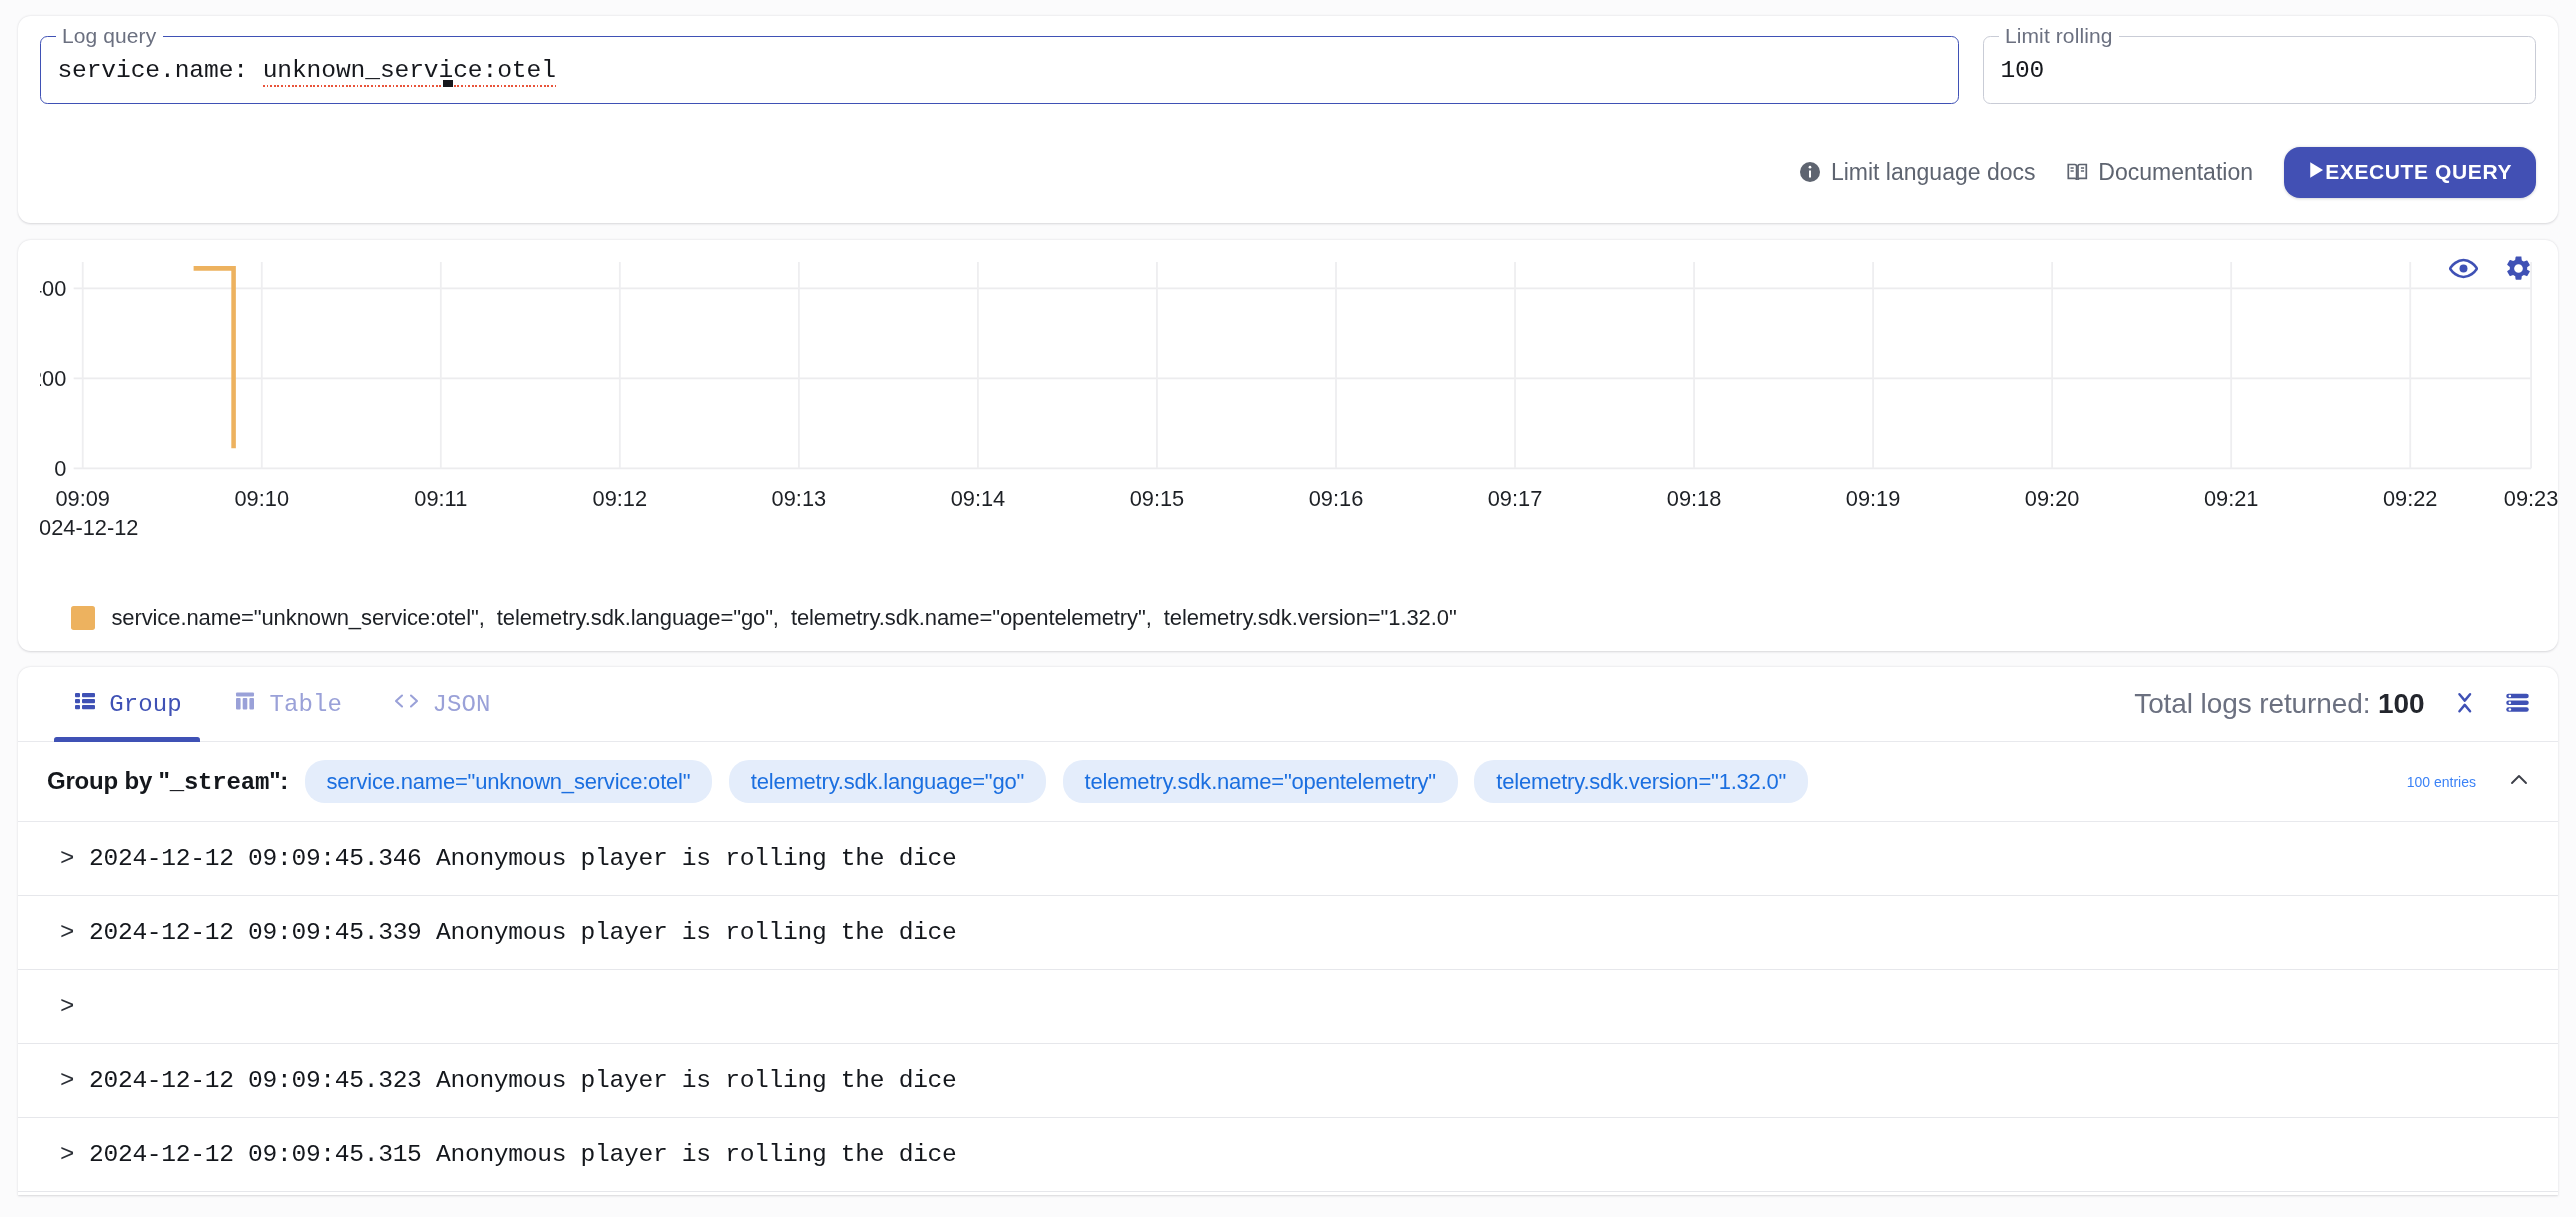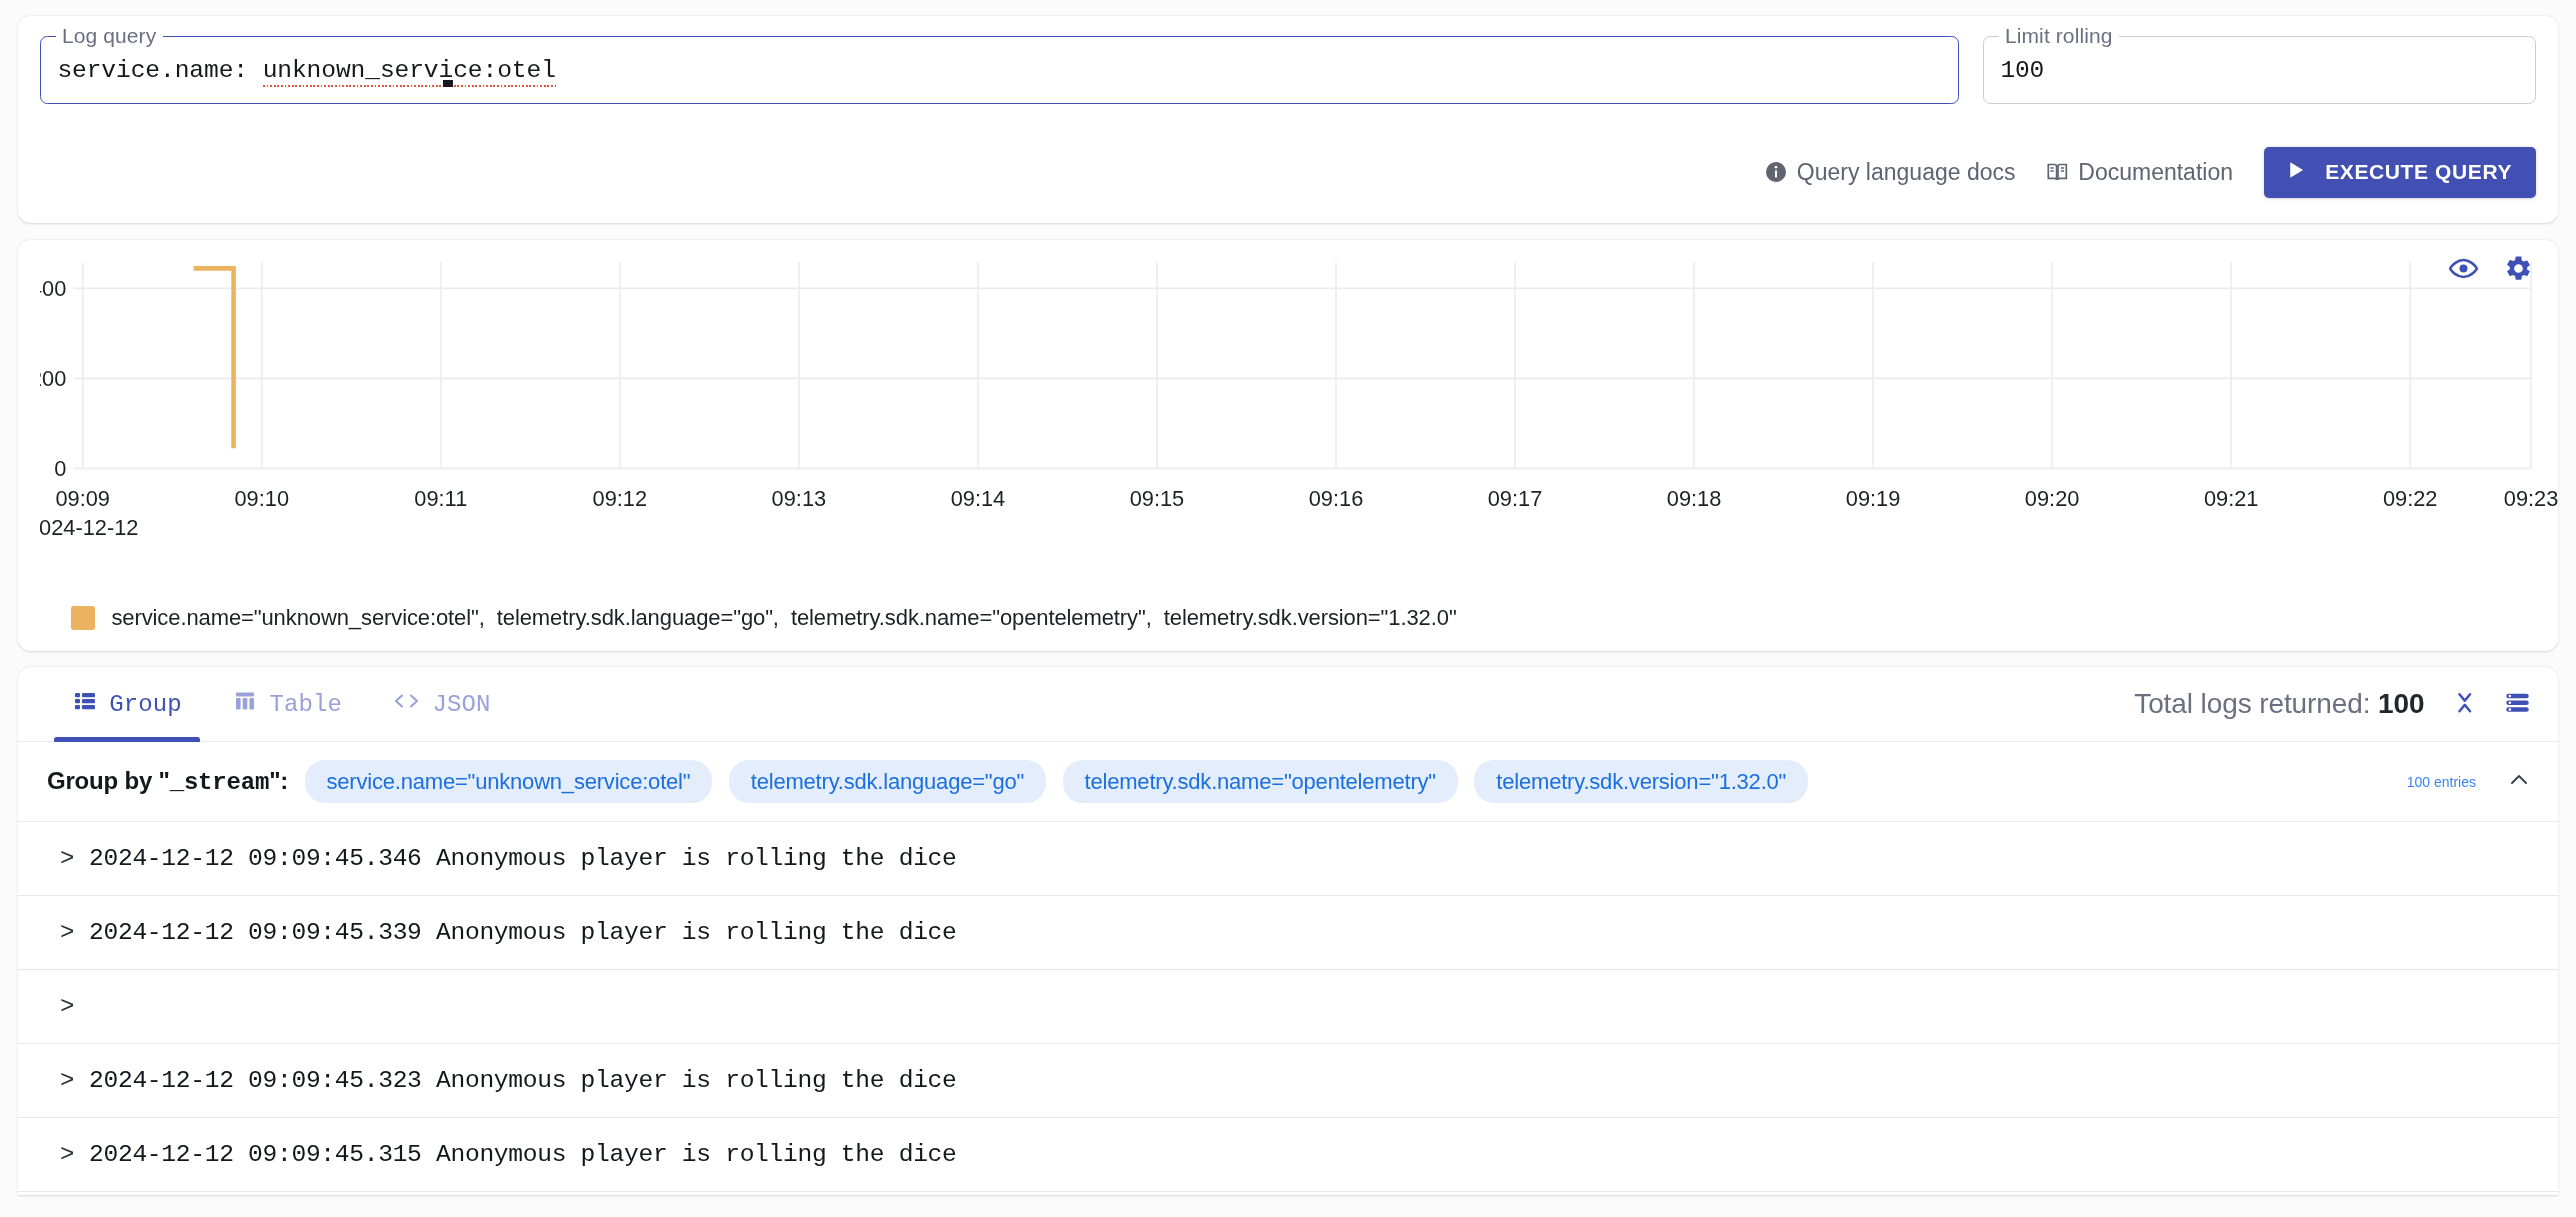--- a/index.html
+++ b/index.html
@@ -134,26 +134,26 @@
     border-radius: 5.5px;
     white-space: nowrap;
   }
   .link-btn svg { display: block; }
 
   .execute-btn {
     margin-left: 16.4px;
     background: #4250b4;
     color: #ffffff;
     border: none;
-    border-radius: 5px;
+    border-radius: 16px;
     height: 51px;
     padding: 0 24px;
     display: flex;
     align-items: center;
-    gap: 20px;
+    gap: 0;
     font-size: 21px;
     font-weight: 600;
     letter-spacing: 0.6px;
     cursor: pointer;
     font-family: "Liberation Sans", sans-serif;
     box-shadow: 0 0.9px 2.7px rgba(16,24,40,.18);
     text-align: center;
   }
 
   
@@ -346,21 +346,21 @@
     <div class="query-actions">
 
       <div class="link-btn">
         <span>
           <svg width="24" height="24" viewBox="0 0 24 24">
             <circle cx="12" cy="12" r="10" fill="#5e6470"></circle>
             <rect x="11" y="10.5" width="2" height="7" fill="#fff"></rect>
             <circle cx="12" cy="7.2" r="1.35" fill="#fff"></circle>
           </svg>
         </span>
-        <span>Query language docs</span>
+        <span>Limit language docs</span>
       </div>
 
       <div class="link-btn">
         <span>
           <svg width="24.6" height="24" viewBox="0 0 24 24" fill="none" stroke="#5e6470" stroke-width="1.7">
             <path d="M3 4.5h6.5c1 0 1.8.8 1.8 1.8V20c0-.9-.8-1.6-1.8-1.6H3z"></path>
             <path d="M21 4.5h-6.5c-1 0-1.8.8-1.8 1.8V20c0-.9.8-1.6 1.8-1.6H21z"></path>
             <path d="M5.2 8h3.2M5.2 11h3.2M15.6 8h3.2M15.6 11h3.2" stroke-width="1.3"></path>
           </svg>
         </span>

